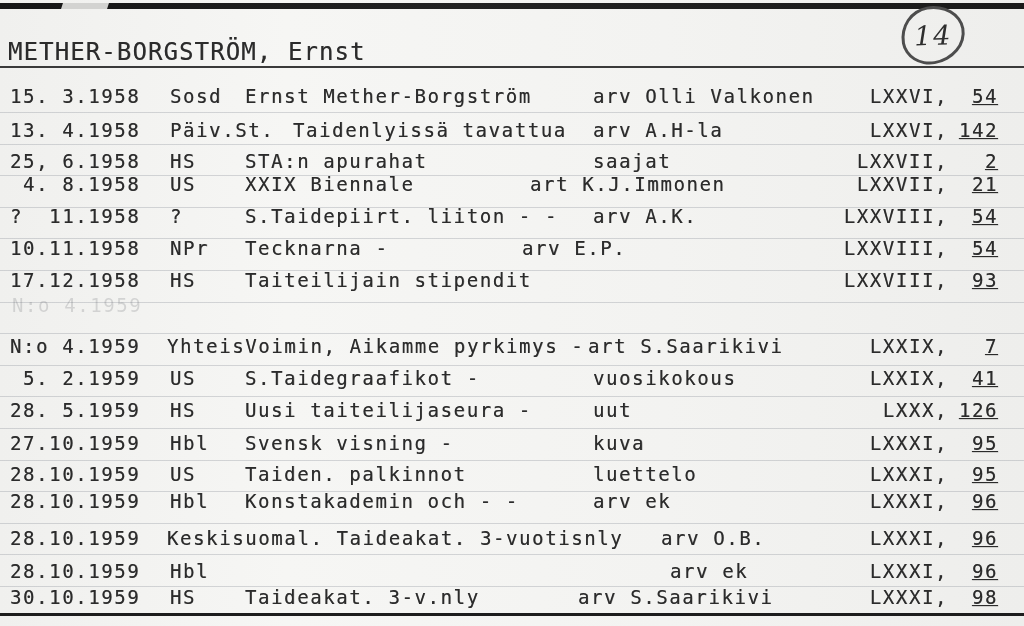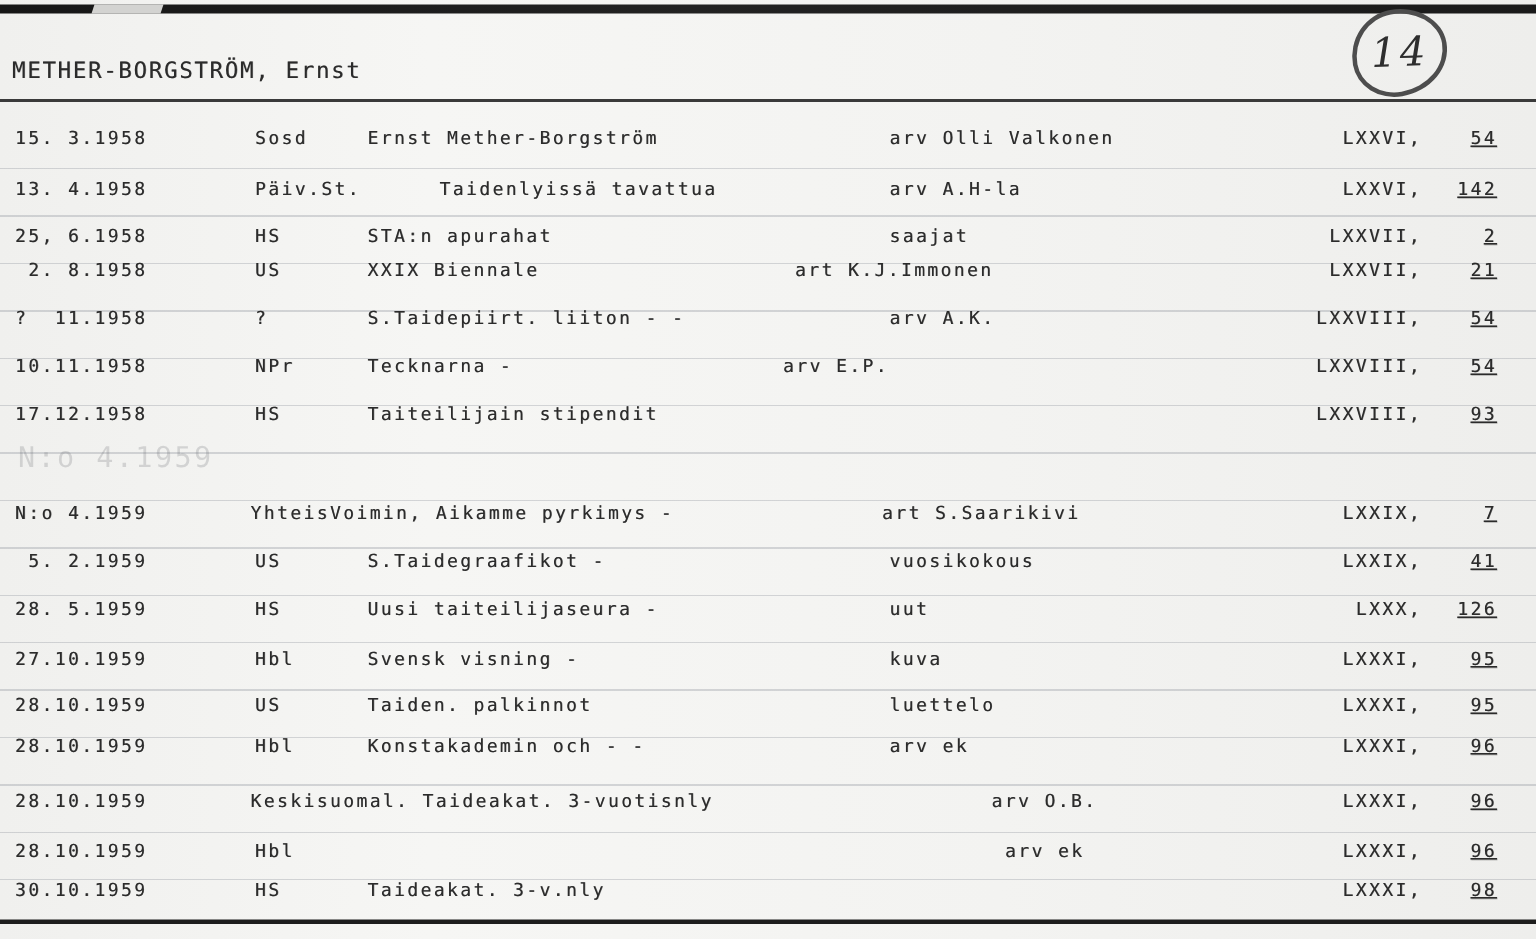--- a/index.html
+++ b/index.html
@@ -19,35 +19,35 @@
     pointer-events:none;
   }
   .top-band{position:absolute;left:0;top:3px;width:100%;height:6px;
     background:linear-gradient(90deg,#161616 0%,#222 45%,#1a1a1a 100%);}
   .top-band:after{content:"";position:absolute;left:62px;top:0;width:46px;height:6px;
     background:#f4f4f2;transform:skewX(-18deg);opacity:.85;}
   .header-rule{position:absolute;left:0;top:66px;width:100%;height:2px;background:#3a3a3a;}
   .bottom-rule{position:absolute;left:0;top:613px;width:100%;height:3px;background:#1d1d1d;}
   .card-title{
     position:absolute;left:8px;top:38px;
-    font-size:15px;letter-spacing:1.1px;white-space:pre;
+    font-size:24px;letter-spacing:1.1px;white-space:pre;
     text-shadow:0.3px 0.3px 0 rgba(40,40,40,0.5);
   }
   .badge{
     position:absolute;left:901px;top:6px;width:58px;height:52px;
     border:3px solid #4d4d4d;
     border-radius:48% 52% 55% 45% / 55% 48% 52% 45%;
     transform:rotate(-10deg);
     display:flex;align-items:center;justify-content:center;
   }
   .badge-num{
     font-family:"DejaVu Serif",serif;font-style:italic;font-size:27px;color:#2e2e2e;
     transform:rotate(8deg);letter-spacing:2px;
   }
-  .row{position:absolute;left:0;width:100%;height:26px;font-size:12px;}
+  .row{position:absolute;left:0;width:100%;height:26px;font-size:19px;}
   .row span{
     position:absolute;top:0;white-space:pre;letter-spacing:1.6px;
     text-shadow:0.3px 0.3px 0 rgba(42,42,42,0.55);
   }
   .date{left:10px;}
   .source{left:170px;}
   .title{left:245px;}
   .note{left:593px;}
   .vol{left:830px;width:118px;text-align:right;}
   .page{left:948px;width:50px;text-align:right;text-decoration:underline;}
@@ -94,21 +94,21 @@
   <div class="row" style="top:150px">
     <span class="date">25, 6.1958</span>
     <span class="source">HS</span>
     <span class="title">STA:n apurahat</span>
     <span class="note">saajat</span>
     <span class="vol">LXXVII,</span>
     <span class="page">2</span>
   </div>
 
   <div class="row" style="top:173px">
-    <span class="date"> 2. 8.1958</span>
+    <span class="date"> 4. 8.1958</span>
     <span class="source">US</span>
     <span class="title">XXIX Biennale</span>
     <span class="note" style="left:530px">art K.J.Immonen</span>
     <span class="vol">LXXVII,</span>
     <span class="page">21</span>
   </div>
 
   <div class="row" style="top:205px">
     <span class="date">?  11.1958</span>
     <span class="source">?</span>
@@ -202,16 +202,17 @@
     <span class="source">Hbl</span>
     <span class="note" style="left:670px">arv ek</span>
     <span class="vol">LXXXI,</span>
     <span class="page">96</span>
   </div>
 
   <div class="row" style="top:586px">
     <span class="date">30.10.1959</span>
     <span class="source">HS</span>
     <span class="title">Taideakat. 3-v.nly</span>
+    <span class="note" style="left:578px">arv S.Saarikivi</span>
     <span class="vol">LXXXI,</span>
     <span class="page">98</span>
   </div>
 </div>
 
 </body></html>

